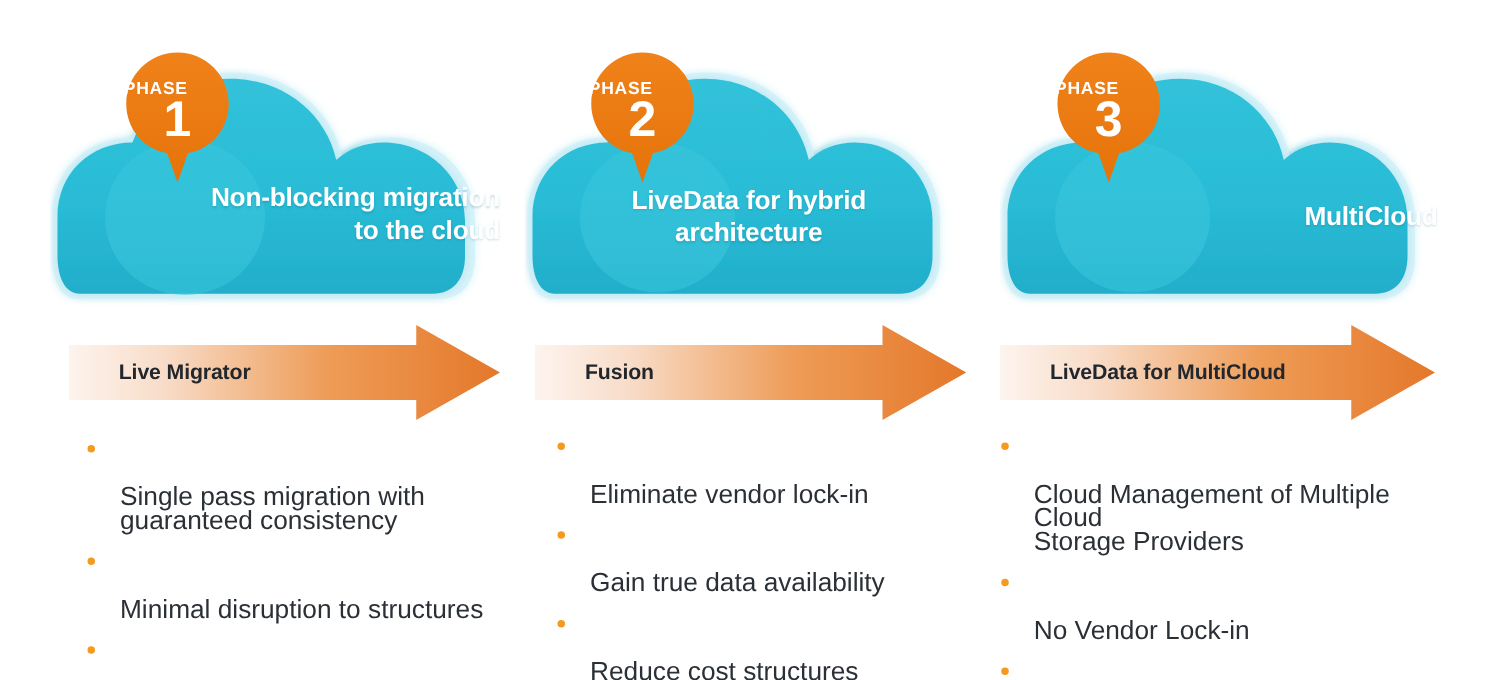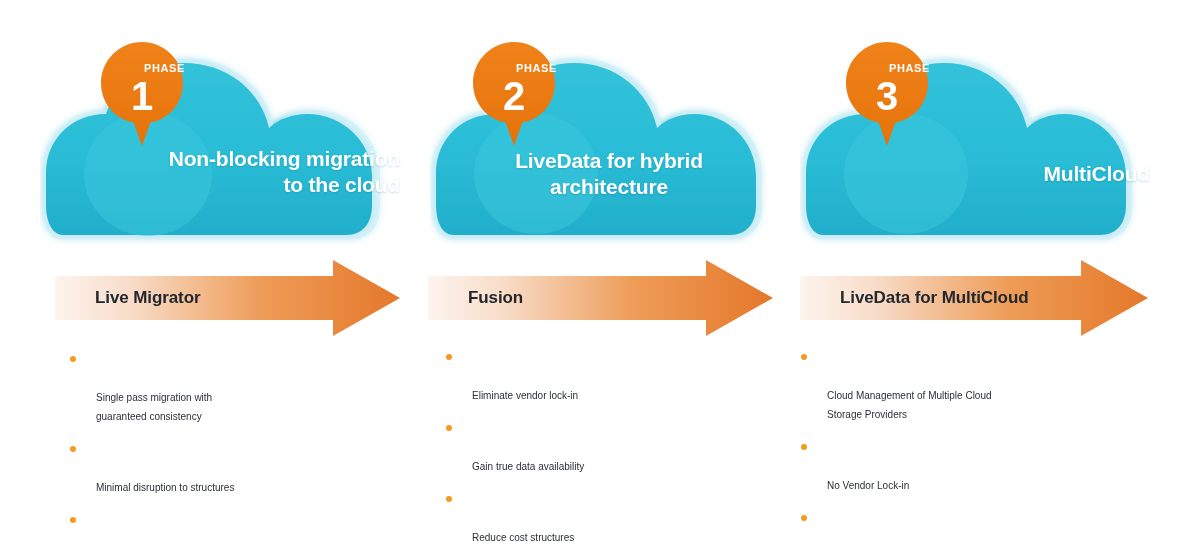--- a/index.html
+++ b/index.html
@@ -17,21 +17,21 @@
 
   
   .phase-col{position:absolute;top:0;height:544px;}
   .phase-col.c1{left:0;width:410px;}
   .phase-col.c2{left:410px;width:370px;}
   .phase-col.c3{left:780px;width:420px;}
 
   
   .cloud-wrap{position:absolute;}
   .cloud-wrap.w1{left:40px;top:54px;width:360px;height:190px;}
-  .cloud-wrap.w2{left:20px;top:54px;width:350px;height:190px;}
+  .cloud-wrap.w2{left:10px;top:54px;width:350px;height:190px;}
   .cloud-wrap.w3{left:20px;top:54px;width:350px;height:190px;}
   .cloud-svg{position:absolute;left:0;top:0;width:100%;height:100%;}
 
   .cloud-title{
     position:absolute;left:0;right:0;
     color:#ffffff;
     font-weight:bold;
     font-size:21px;
     line-height:26px;
     text-align:center;
@@ -45,22 +45,22 @@
   .cloud-wrap.w3 .cloud-title{top:107px;padding-left:14px;text-align:right;}
 
   
   .badge{position:absolute;width:86px;height:110px;}
   .badge.b1{left:99px;top:40px;}
   .badge.b2{left:471px;top:40px;}
   .badge.b3{left:844px;top:40px;}
   .badge svg{position:absolute;left:0;top:0;width:86px;height:110px;}
   .badge .badge-label{
     position:absolute;top:22px;left:0;width:86px;
-    text-align:right;color:#ffffff;
-    font-size:11px;font-weight:bold;letter-spacing:.6px;
+    text-align:left;color:#ffffff;
+    font-size:14px;font-weight:bold;letter-spacing:.6px;
   }
   .badge .badge-num{
     position:absolute;top:34px;left:0;width:86px;
     text-align:center;color:#ffffff;
     font-size:40px;font-weight:bold;line-height:44px;
   }
 
   
   .arrow{position:absolute;top:258px;height:80px;}
   .arrow.a1{left:55px;width:345px;}
@@ -78,21 +78,21 @@
   
   .bullets{position:absolute;top:350px;}
   .bullets.l1{left:64px;width:330px;}
   .bullets.l2{left:440px;width:330px;}
   .bullets.l3{left:795px;width:350px;}
   .bullet-item{
     position:relative;
     padding-left:32px;
     margin-bottom:14px;
     color:#2b3036;
-    font-size:10px;
+    font-size:21px;
     line-height:19px;
     white-space:pre-line;
   }
   .bullet-dot{
     position:absolute;left:6px;top:6px;
     width:6px;height:6px;border-radius:50%;
     background:#f59a1e;
   }
 </style>
 </head>

